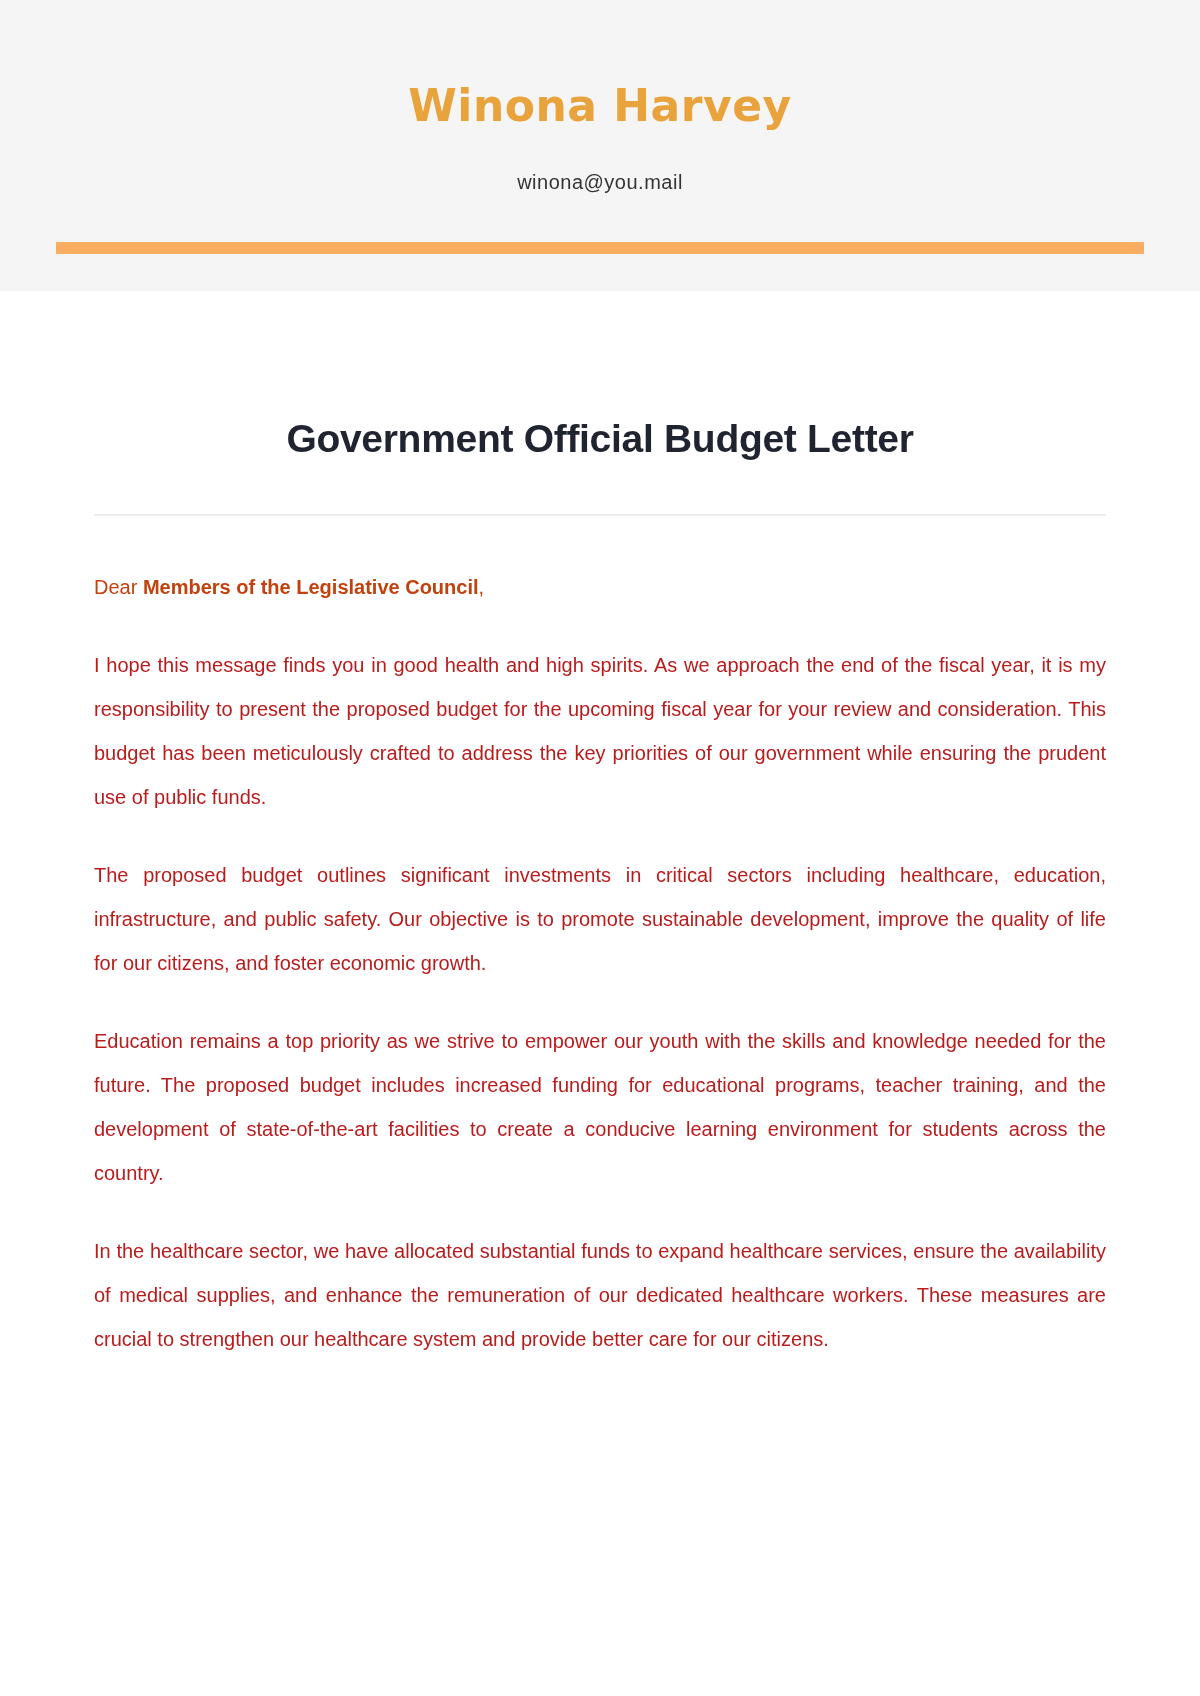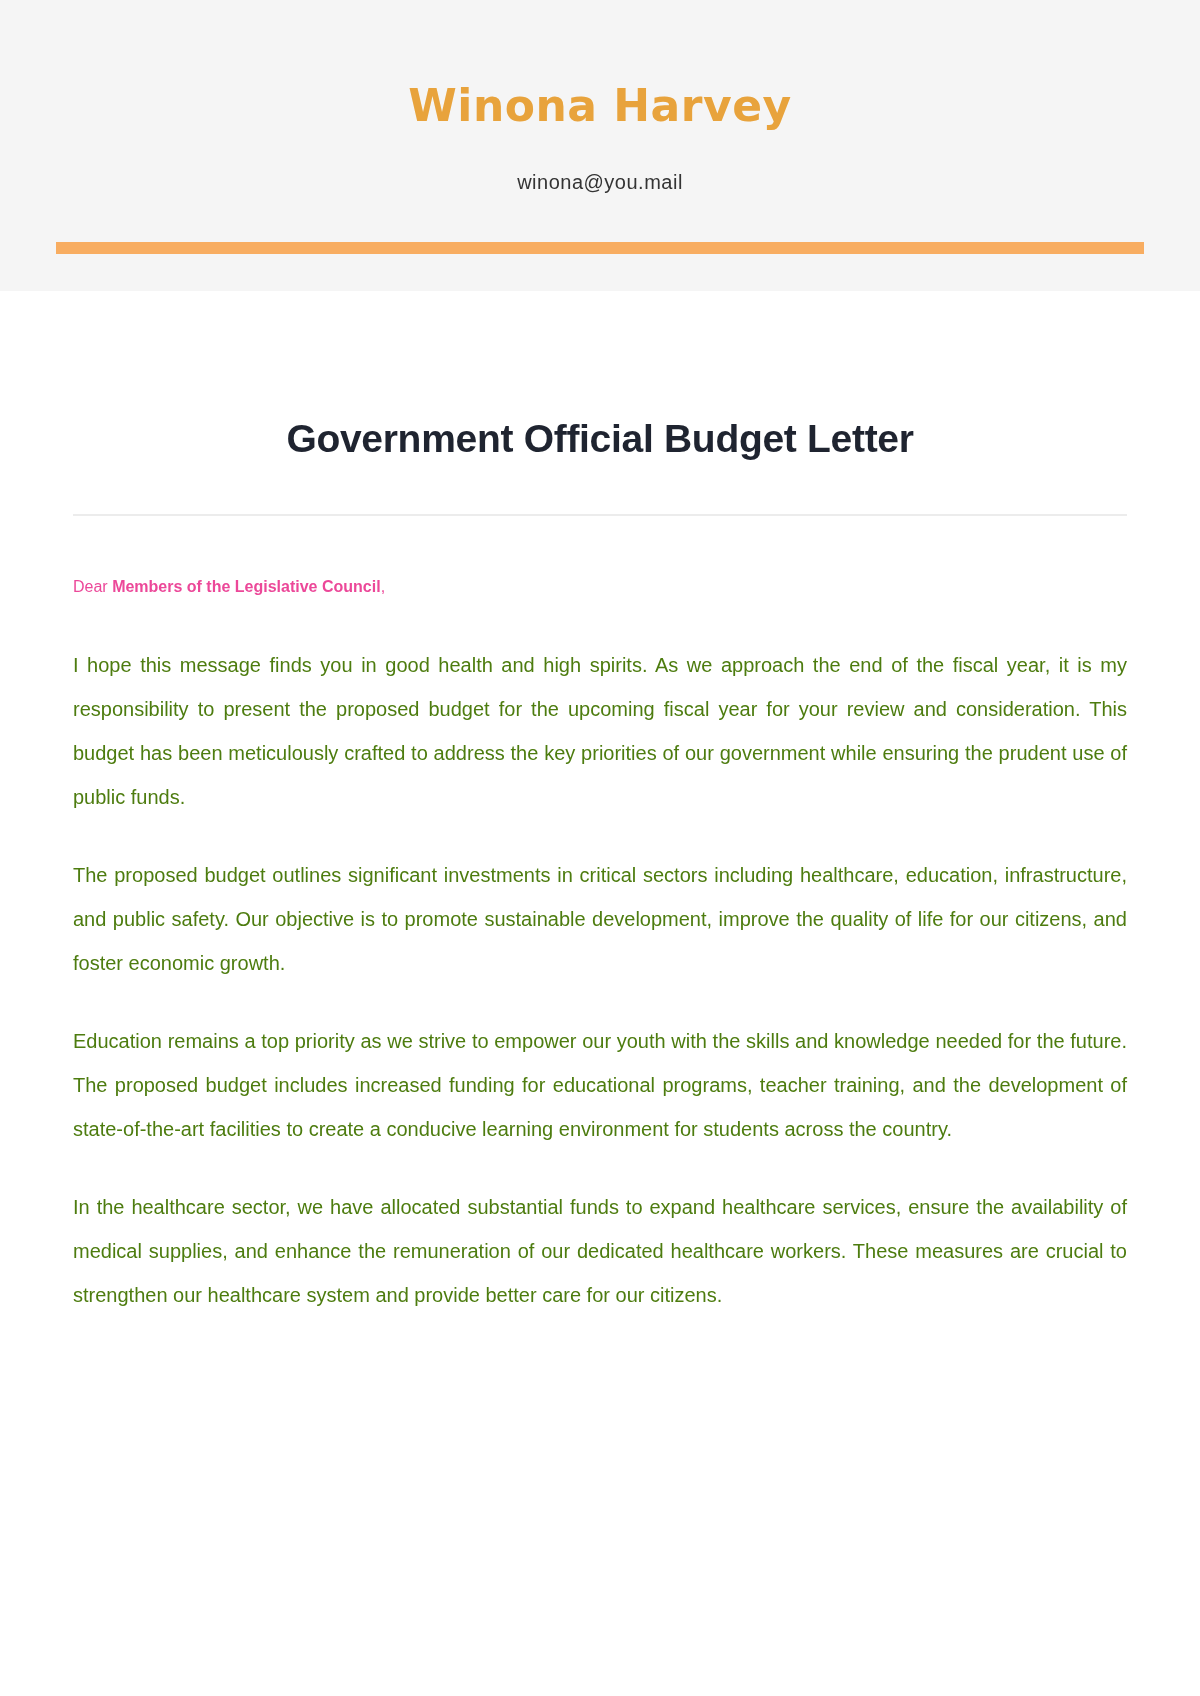--- a/index.html
+++ b/index.html
@@ -39,48 +39,48 @@
     letter-spacing: 0.5px;
   }
   .accent-bar {
     margin-top: 48px;
     width: 1088px;
     height: 12px;
     background: #f8ad61;
   }
   
   .letter-main {
-    padding: 0 73px;
+    padding: 0 94px;
   }
   .letter-title {
     margin-top: 124px;
     text-align: center;
     font-size: 39px;
     font-weight: 700;
     color: #1f2430;
     letter-spacing: -0.3px;
     line-height: 47px;
   }
   .title-divider {
     margin-top: 52px;
     height: 2px;
     width: 100%;
     background: #ececec;
   }
   .salutation {
     margin-top: 49px;
-    font-size: 16px;
-    color: #ec4899;
+    font-size: 20px;
+    color: #c2410c;
     line-height: 44px;
   }
   .salutation b { font-weight: 700; }
   .body-paragraph {
     margin-top: 34px;
     font-size: 20px;
-    color: #4d7c0f;
+    color: #b91c1c;
     line-height: 44px;
     text-align: justify;
   }
 </style>
 </head>
 <body>
 
 <div class="page">
 
   <header class="letterhead">

